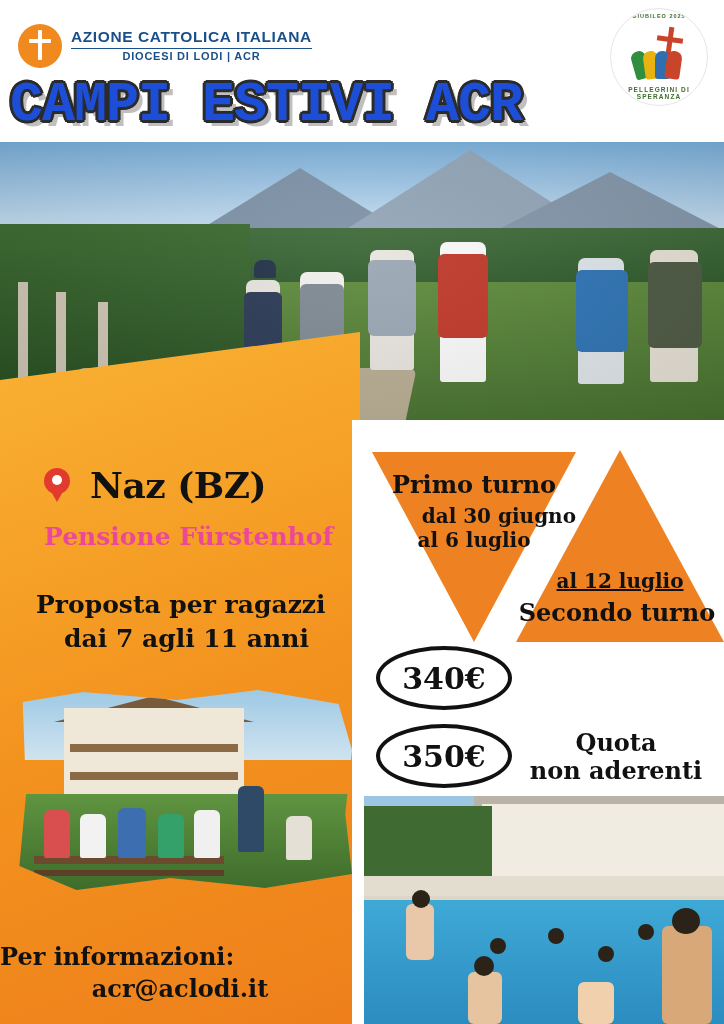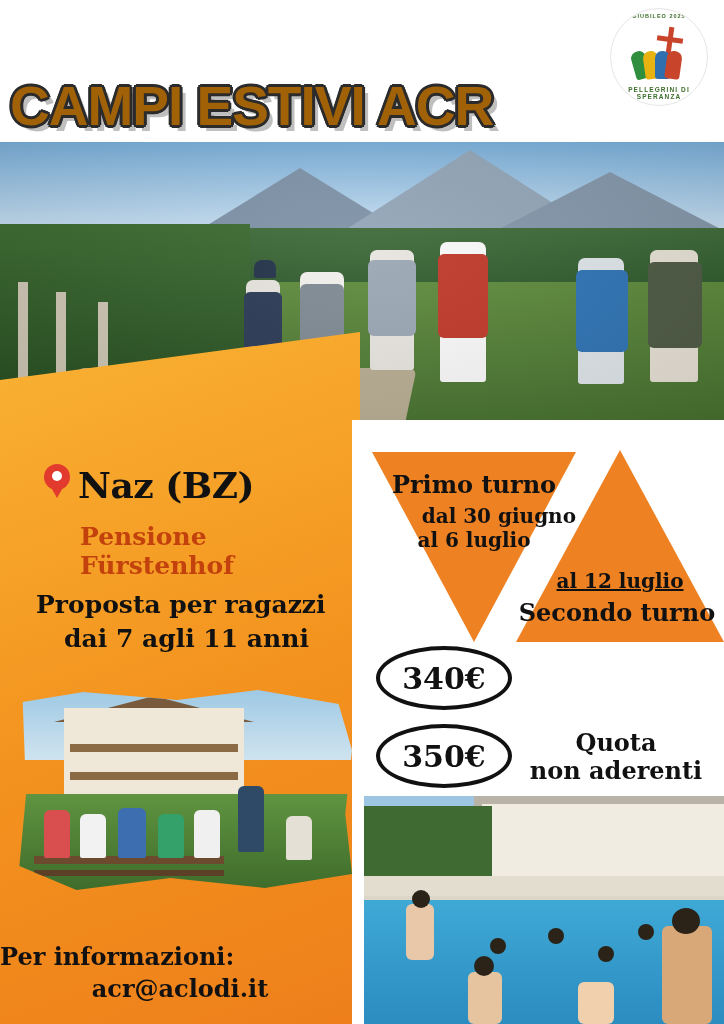--- a/index.html
+++ b/index.html
@@ -126,25 +126,25 @@
   .jub-fig.a { left: 22px; background: #2f8f3f; transform: rotate(-16deg); }
   .jub-fig.b { left: 33px; background: #e8b311; transform: rotate(-8deg); }
   .jub-fig.c { left: 44px; background: #2f6fb0; }
   .jub-fig.d { left: 55px; background: #c8442a; transform: rotate(8deg); }
 
   .main-title {
     position: absolute;
     left: 10px;
     top: 74px;
     width: 704px;
-    font-family: Liberation Sans, sans-serif;
+    font-family: Liberation Mono, monospace;
     font-weight: bold;
     font-size: 55px;
     letter-spacing: -1px;
-    color: #a16207;
+    color: #1d4ed8;
     -webkit-text-stroke: 0px;
     text-shadow:
       3px 0 0 #2b2b2b, -3px 0 0 #2b2b2b, 0 3px 0 #2b2b2b, 0 -3px 0 #2b2b2b,
       2px 2px 0 #2b2b2b, -2px 2px 0 #2b2b2b, 2px -2px 0 #2b2b2b, -2px -2px 0 #2b2b2b,
       6px 6px 0 rgba(0,0,0,0.25);
     white-space: nowrap;
     z-index: 7;
   }
 
   
@@ -216,22 +216,22 @@
     position: absolute;
     left: 0; top: 332px;
     width: 360px; height: 692px;
     z-index: 4;
     color: #1b1b1b;
   }
   .loc-row {
     position: absolute;
     left: 44px; top: 132px;
     display: flex;
-    align-items: flex-start;
-    gap: 8px;
+    align-items: center;
+    gap: 20px;
   }
   .pin {
     width: 26px; height: 34px;
     position: relative;
   }
   .pin:before {
     content: "";
     position: absolute; left: 0; top: 0;
     width: 26px; height: 26px;
     border-radius: 50%;
@@ -258,22 +258,21 @@
     font-size: 36px;
     color: #111111;
     letter-spacing: -0.5px;
   }
   .hotel {
     position: absolute;
     left: 44px; top: 190px;
     font-family: "DejaVu Serif", serif;
     font-weight: bold;
     font-size: 25px;
-    color: #c2410c;
-    margin-left: 36px;
+    color: #ec4899;
   }
   .target-l1 {
     position: absolute;
     left: 36px; top: 258px;
     font-family: "DejaVu Serif", serif;
     font-weight: bold;
     font-size: 25px;
     color: #111111;
     white-space: nowrap;
   }
@@ -531,20 +530,27 @@
     <div class="hiker" style="left:578px; top:126px; width:46px; height:126px; background:#dfe6ea;"></div>
     <div class="pack" style="left:576px; top:138px; width:52px; height:82px; background:#2f74b5;"></div>
 
     <div class="hiker" style="left:650px; top:118px; width:48px; height:132px; background:#e8e2d6;"></div>
     <div class="pack" style="left:648px; top:130px; width:54px; height:86px; background:#4f5b45;"></div>
 
     <div class="photo-fade"></div>
   </div>
 
   <div class="header">
+    <div class="logo-block">
+      <div class="logo-mark"></div>
+      <div class="logo-text">
+        <div class="logo-title">AZIONE CATTOLICA ITALIANA</div>
+        <div class="logo-sub">DIOCESI DI LODI | ACR</div>
+      </div>
+    </div>
 
     <div class="jubilee">
       <div class="jub-ring-text">GIUBILEO 2025</div>
       <div class="jub-cross"></div>
       <div class="jub-cross2"></div>
       <div class="jub-fig a"></div>
       <div class="jub-fig b"></div>
       <div class="jub-fig c"></div>
       <div class="jub-fig d"></div>
       <div class="jub-ring-text bottom">PELLEGRINI DI SPERANZA</div>

